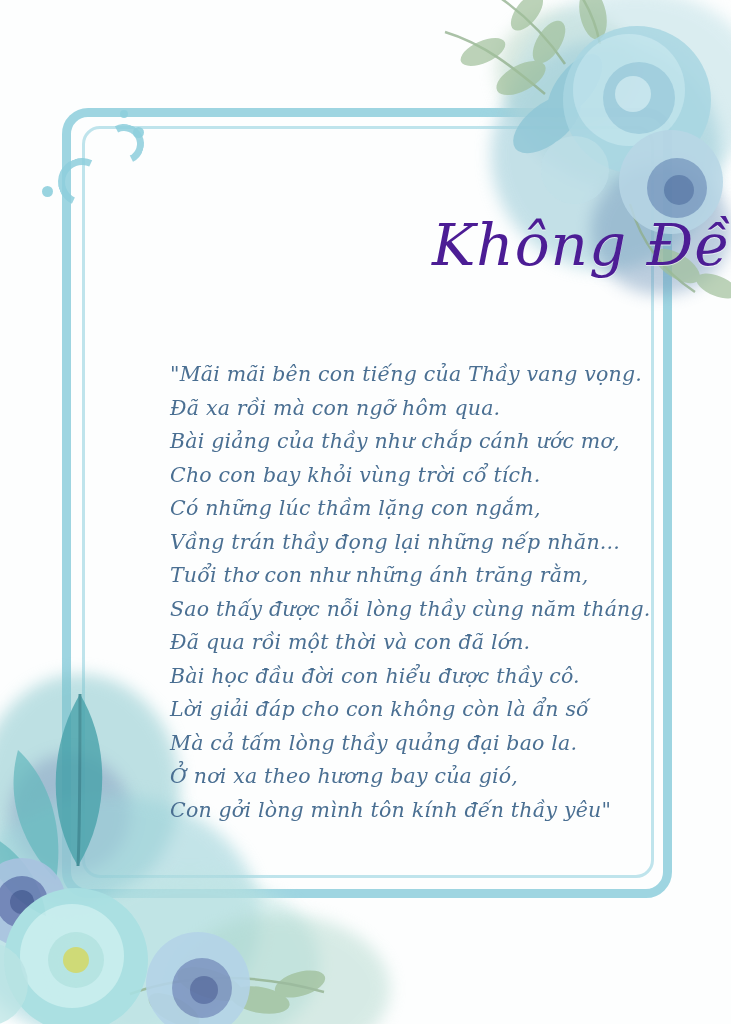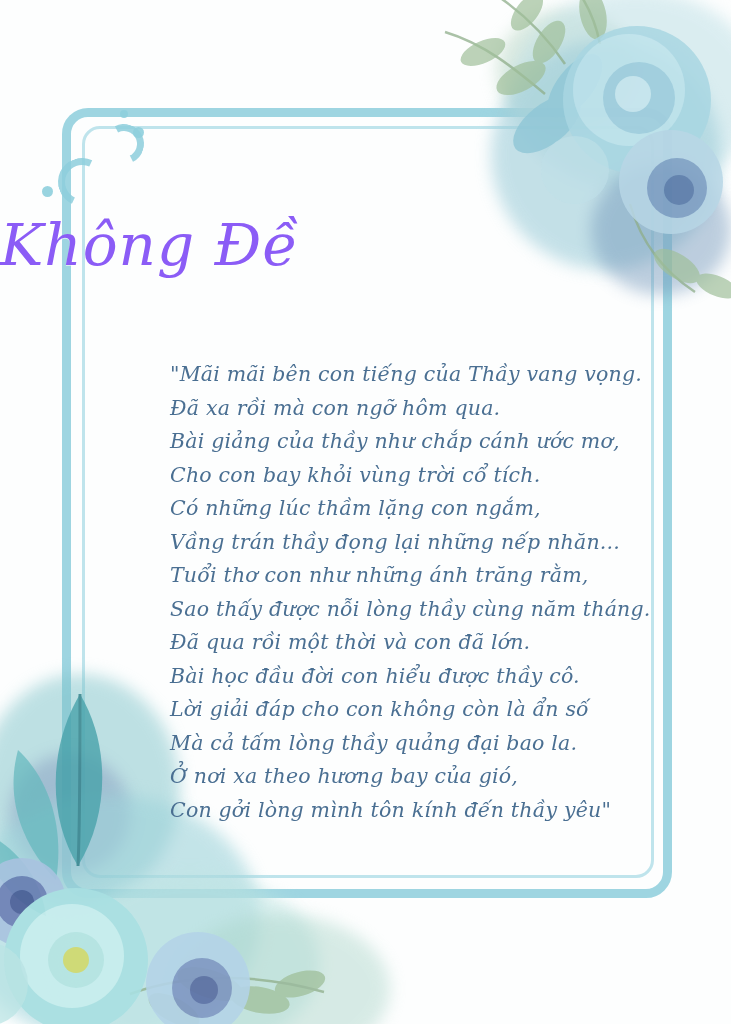--- a/index.html
+++ b/index.html
@@ -85,25 +85,25 @@
 
   svg.art { position: absolute; pointer-events: none; }
   #art-tr { right: -24px; top: -26px; width: 330px; height: 330px; }
   #art-bl { left: -40px; bottom: -30px; width: 400px; height: 400px; }
 
   
   .title {
     position: absolute;
     left: 0; right: 0;
     top: 216px;
-    text-align: left;
+    text-align: right;
     font-family: "DejaVu Serif", serif;
     font-size: 58px;
     line-height: 1;
-    color: #8b5cf6;
+    color: #4c1d95;
     letter-spacing: 1px;
     font-style: italic;
     text-shadow: 0 1px 0 rgba(255,255,255,.6);
   }
   .poem {
     position: absolute;
     left: 170px;
     top: 358px;
     width: 470px;
     color: #4a6f92;

